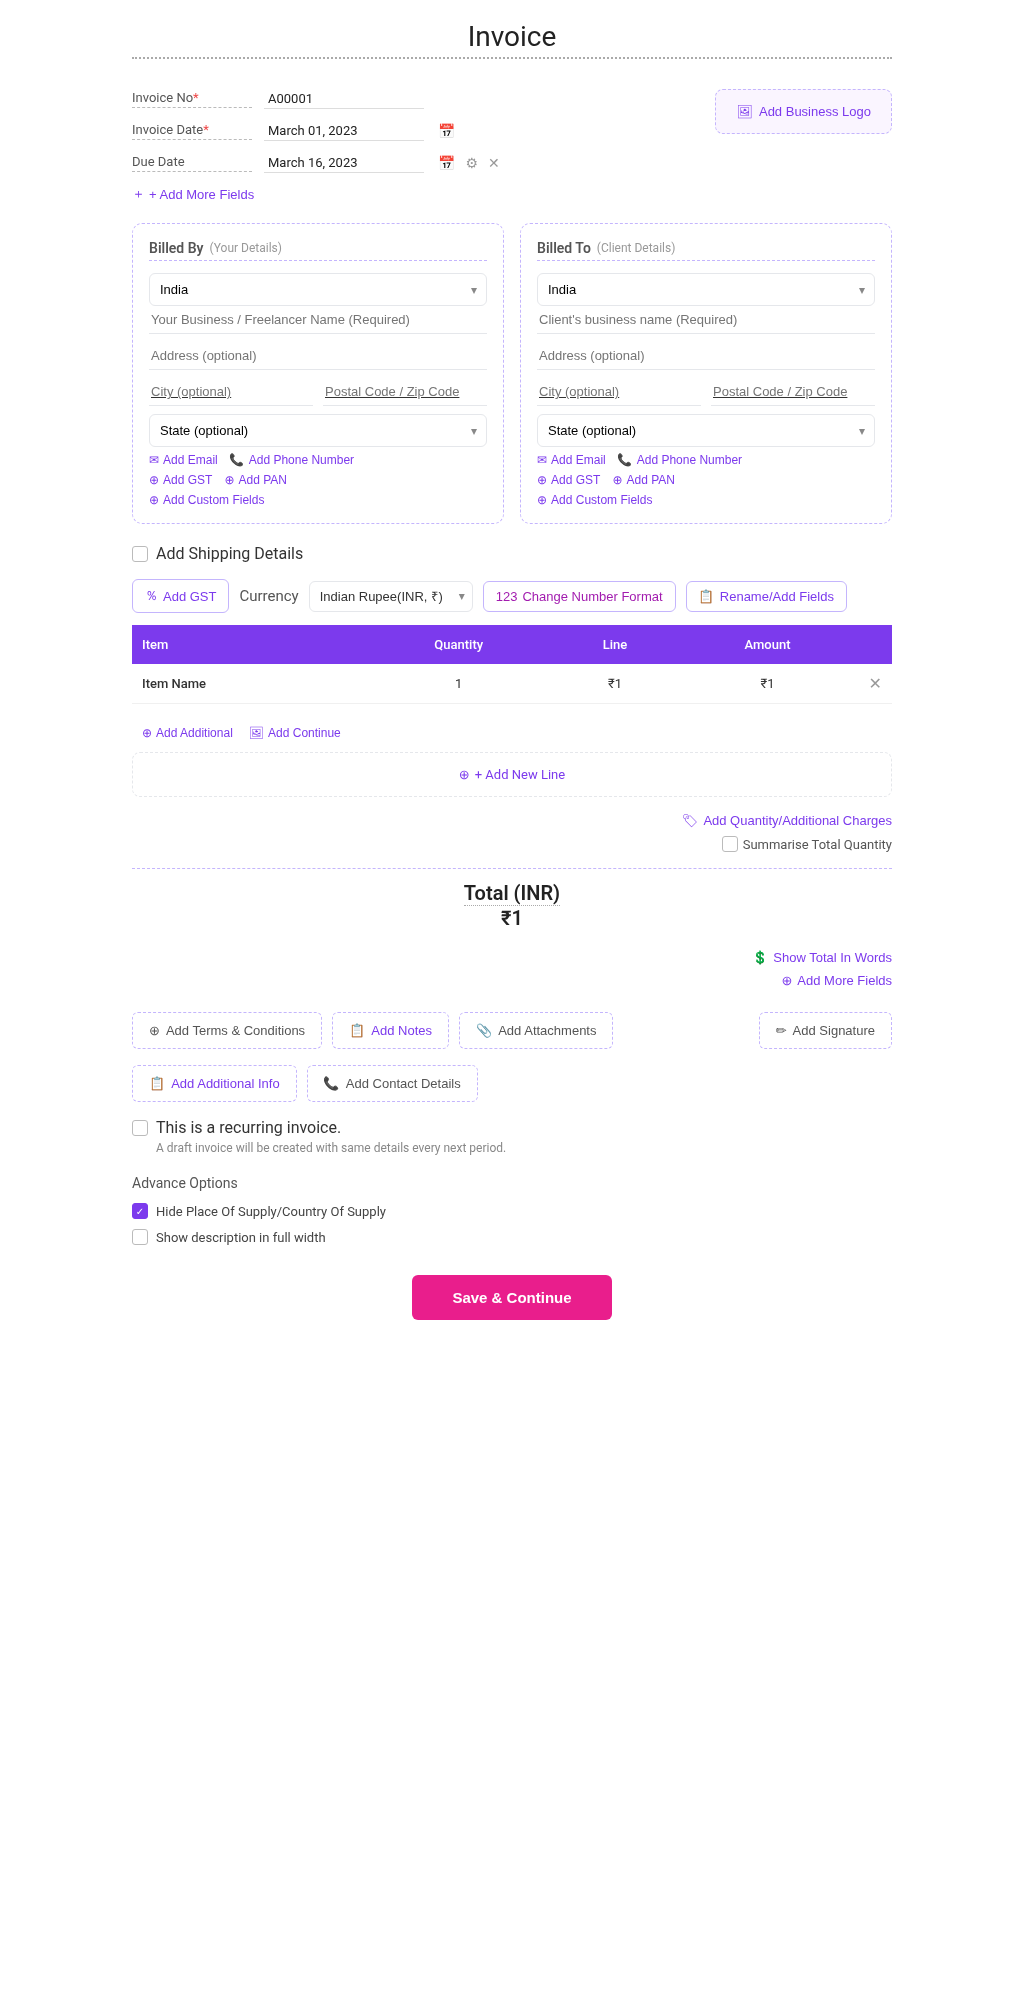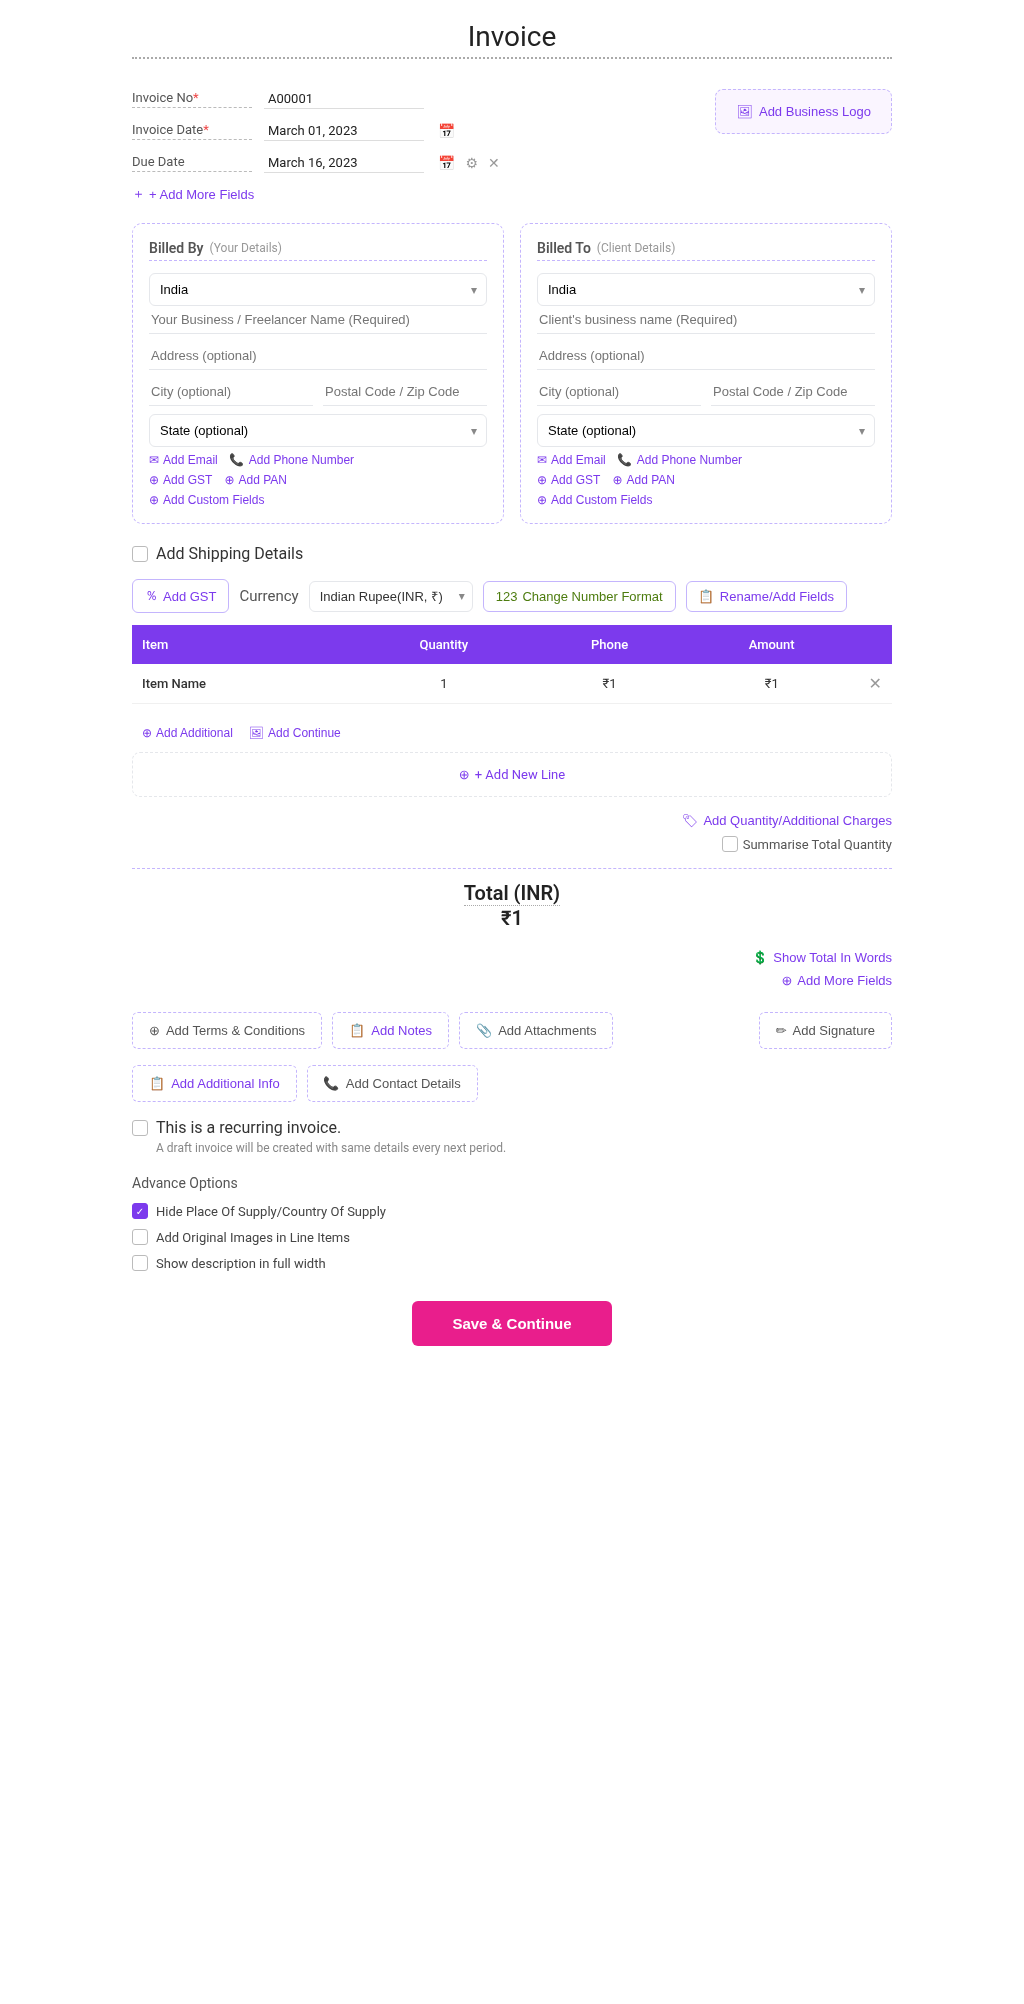--- a/index.html
+++ b/index.html
@@ -129,20 +129,21 @@
       padding: 6px 2px;
       font-size: 13px;
       color: #aaa;
       outline: none;
       margin-bottom: 8px;
       background: transparent;
     }
     .form-row {
       display: flex;
       gap: 10px;
+      text-decoration: underline;
     }
     .form-row .form-input { flex: 1; }
     .form-actions {
       display: flex;
       gap: 12px;
       flex-wrap: wrap;
       margin-top: 6px;
     }
     .form-action-link {
       display: flex;
@@ -195,21 +196,21 @@
       border: 1.5px solid #e5e7eb;
       border-radius: 6px;
       padding: 7px 12px;
       font-size: 13px;
       background: #fff;
       cursor: pointer;
       color: #444;
       white-space: nowrap;
     }
     .toolbar-btn.gst { color: #7c3aed; border-color: #c4b5fd; }
-    .toolbar-btn.number-format { color: #4d7c0f; border-color: #c4b5fd; }
+    .toolbar-btn.number-format { color: #a21caf; border-color: #c4b5fd; }
     .toolbar-btn.rename { color: #7c3aed; border-color: #c4b5fd; }
     .currency-label { font-size: 15px; color: #555; }
     .currency-select {
       border: 1.5px solid #e5e7eb;
       border-radius: 6px;
       padding: 7px 28px 7px 10px;
       font-size: 13px;
       color: #333;
       background: #fff;
       appearance: none;
@@ -643,21 +644,21 @@
       <span>📋</span>
       <span>Rename/Add Fields</span>
     </button>
   </div>
 
   <table class="invoice-table">
     <thead class="table-header">
       <tr>
         <th>Item</th>
         <th>Quantity</th>
-        <th>Phone</th>
+        <th>Line</th>
         <th>Amount</th>
         <th style="width:30px;"></th>
       </tr>
     </thead>
     <tbody>
       <tr class="table-row">
         <td class="item-name-cell">Item Name</td>
         <td>1</td>
         <td>₹1</td>
         <td>₹1</td>
@@ -752,24 +753,20 @@
   </div>
 
   <div class="advance-options">
     <div class="advance-title">Advance Options</div>
     <div class="option-row">
       <span class="checkbox-custom checked">✓</span>
       <span>Hide Place Of Supply/Country Of Supply</span>
     </div>
     <div class="option-row">
       <span class="checkbox-custom"></span>
-      <span>Add Original Images in Line Items</span>
-    </div>
-    <div class="option-row">
-      <span class="checkbox-custom"></span>
       <span>Show description in full width</span>
     </div>
   </div>
 
   <div class="save-btn-wrapper">
     <button class="save-btn">Save &amp; Continue</button>
   </div>
 </div>
 
 </body></html>

